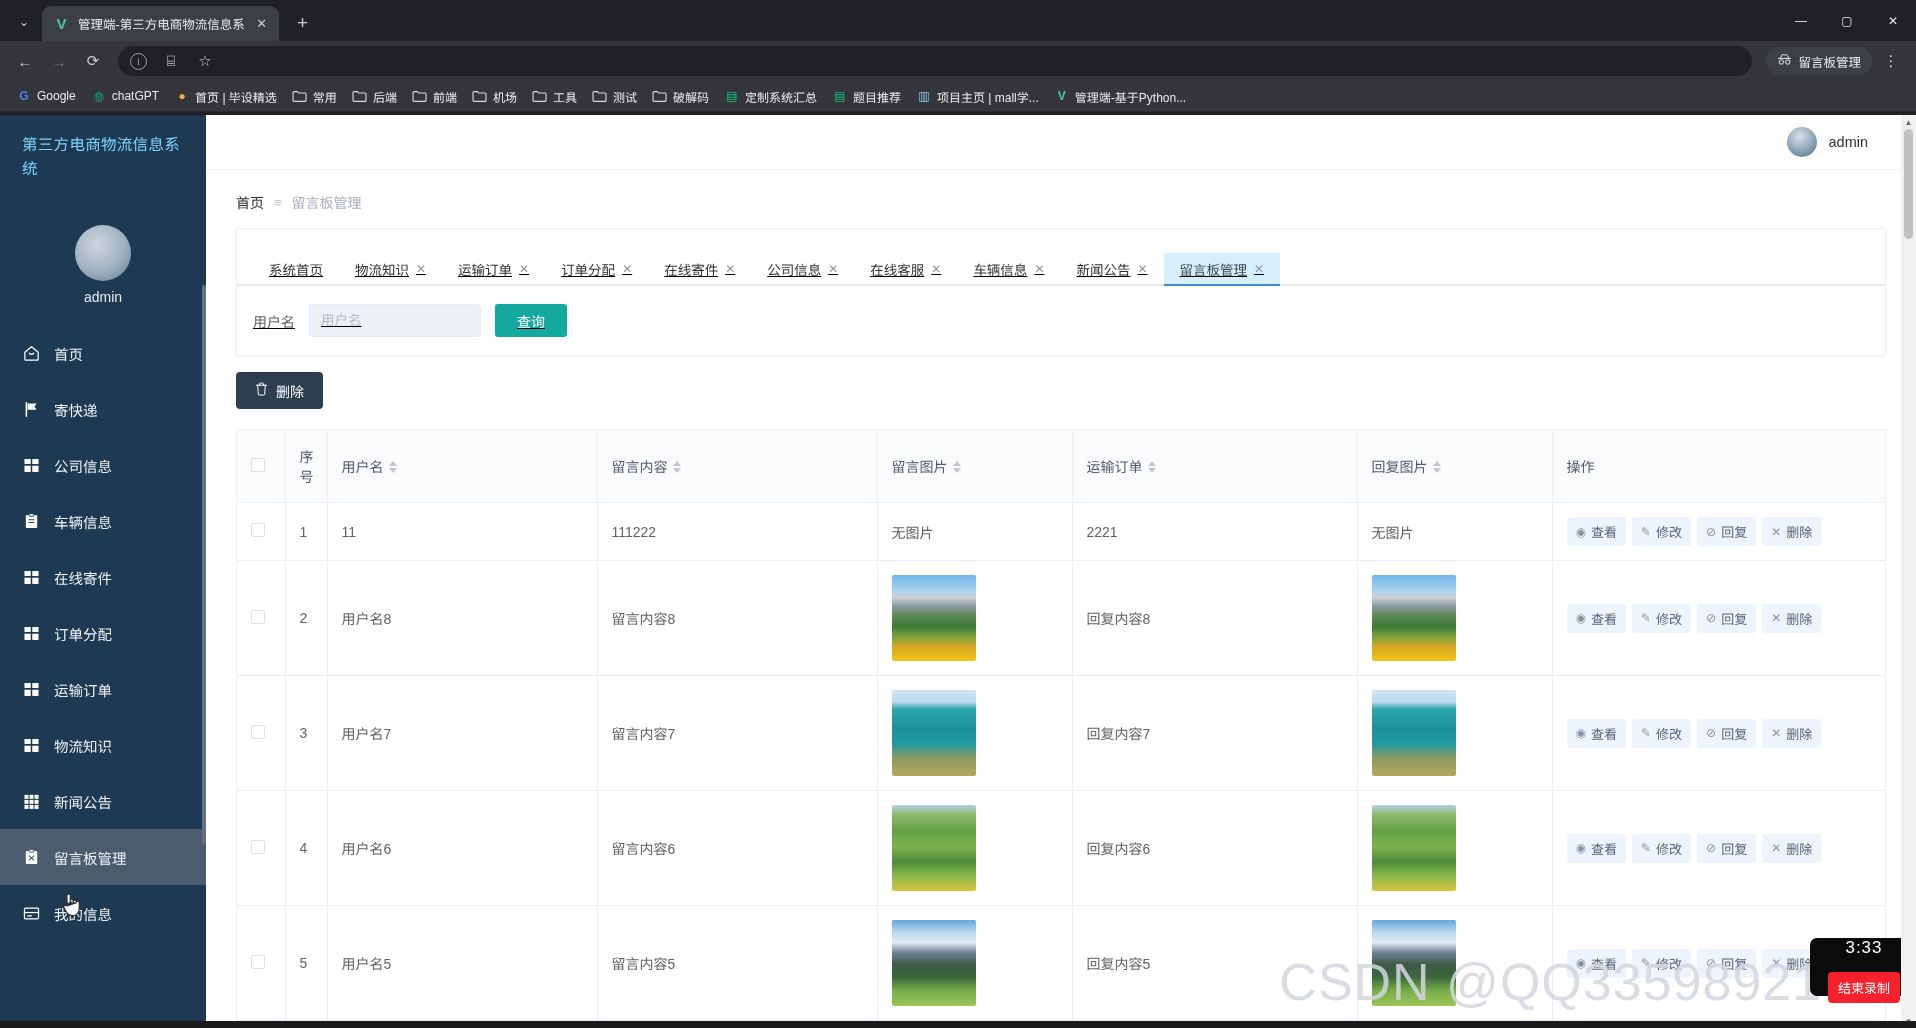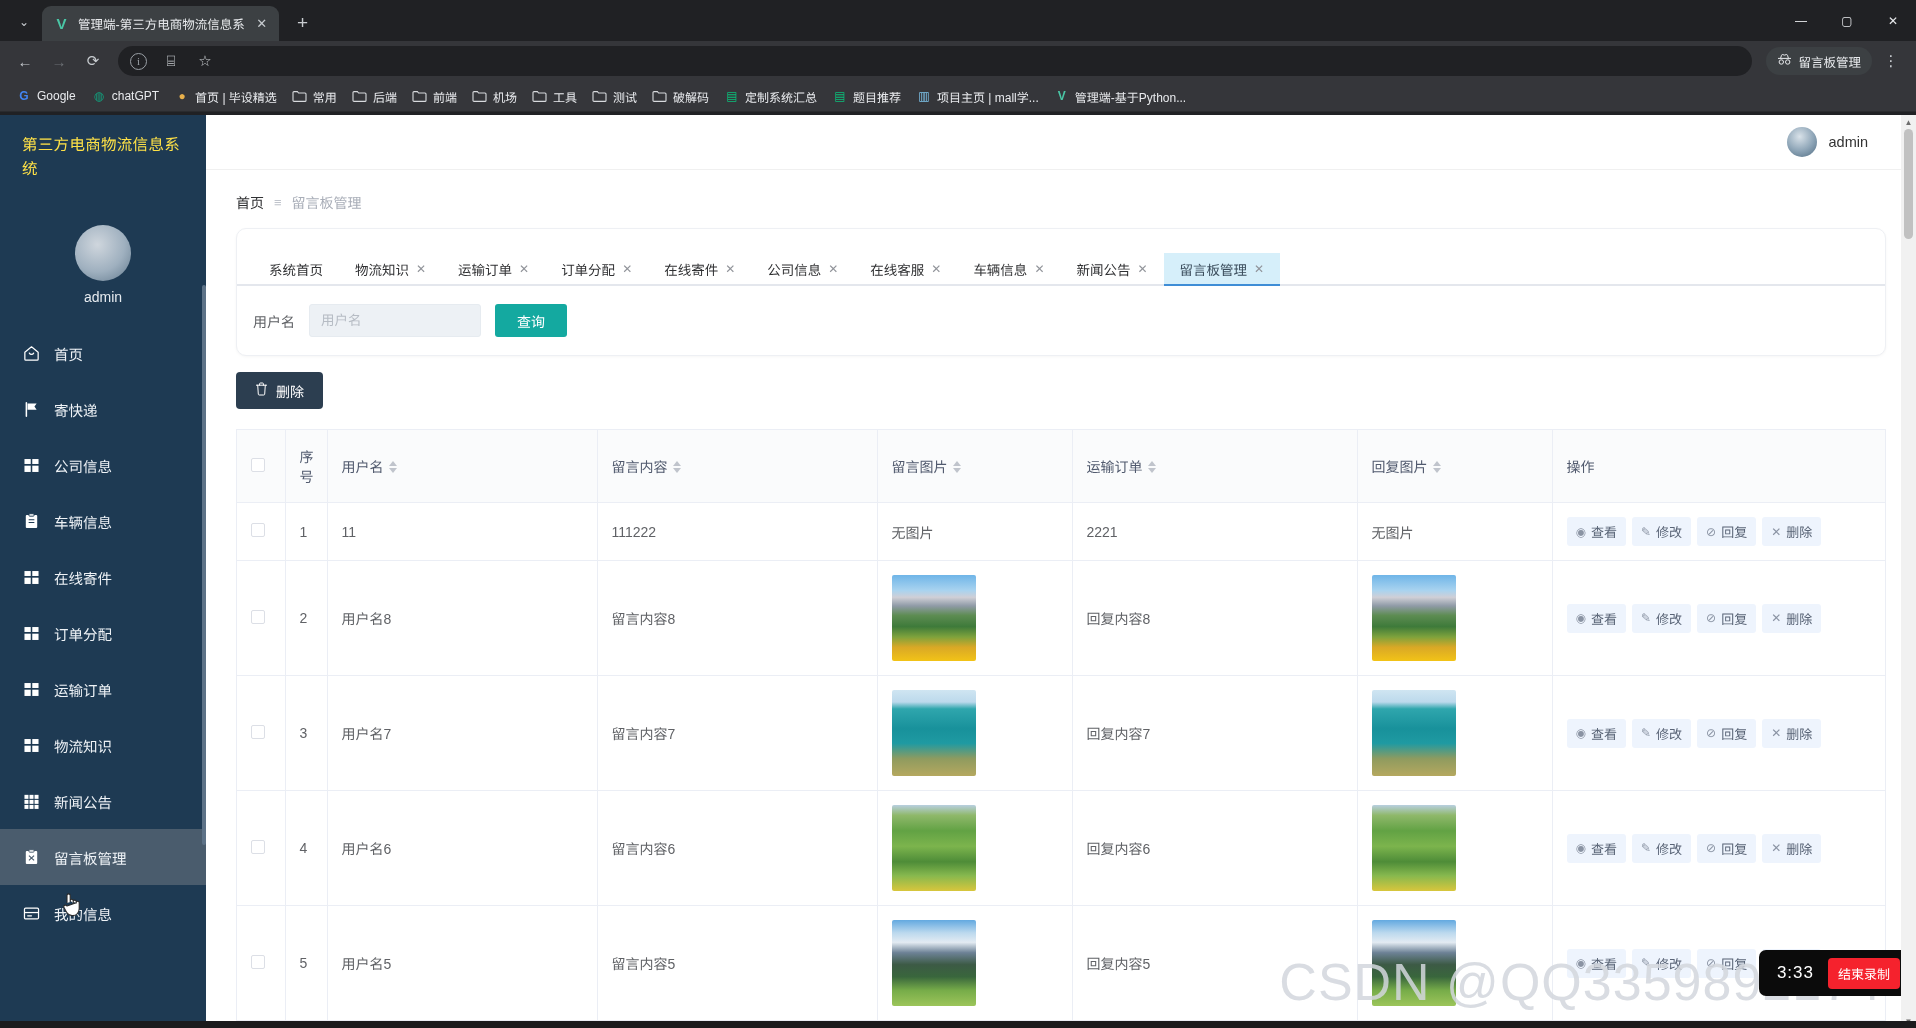--- a/index.html
+++ b/index.html
@@ -98,21 +98,21 @@
     position:absolute; left:0; top:115px; width:1916px; height:913px;
     background:#f1f3f7; display:flex; overflow:hidden;
   }
 
   
   .sidebar {
     width: 206px; flex:0 0 206px; background:#1e3a53; height:913px;
     position:relative; overflow:hidden;
   }
   .brand {
-    color:#fde047; font-size:15.5px; line-height:1.55; padding: 18px 22px 0 22px;
+    color:#7dd3fc; font-size:15.5px; line-height:1.55; padding: 18px 22px 0 22px;
     font-weight:400; letter-spacing:.3px;
   }
   .avatar-block { text-align:center; margin-top:44px; }
   .avatar-img {
     width:56px; height:56px; border-radius:50%; margin:0 auto;
     background: radial-gradient(circle at 40% 35%, #cfd6dd 0%, #9fb0bf 55%, #60788c 100%);
     overflow:hidden; position:relative;
   }
   .avatar-name { color:#e6ebf0; font-size:14px; margin-top:8px; }
   .nav { margin-top: 20px; }
@@ -150,21 +150,21 @@
   .breadcrumb {
     padding: 22px 0 0 30px; display:flex; align-items:center; gap:10px;
     font-size:14px;
   }
   .bc-home { color:#303133; }
   .bc-sep { color:#c0c4cc; font-size:13px; }
   .bc-cur { color:#a9aeb8; }
 
   .panel {
     margin: 16px 30px 0 30px; background:#fff; border:1px solid #eef0f4;
-    border-radius:10px; box-shadow: 0 1px 3px rgba(0,0,0,.04);
+    border-radius:1px; box-shadow: 0 1px 3px rgba(0,0,0,.04); text-decoration: underline;
   }
   .tabs-row {
     display:flex; align-items:flex-end; gap:0; padding: 22px 16px 0 16px;
     border-bottom:2px solid #e4e7ed; min-height:56px;
   }
   .tab-chip {
     padding: 0 16px; height:33px; display:flex; align-items:center; gap:7px;
     font-size:13.5px; color:#303133; white-space:nowrap; position:relative; top:2px;
     border-bottom:2px solid transparent;
   }
@@ -254,21 +254,21 @@
   }
 
   
   .watermark {
     position:absolute; right:34px; bottom:16px; font-size:52px; color:#d3d7dd;
     letter-spacing:1px; font-family:"Liberation Sans", sans-serif; pointer-events:none;
     white-space:nowrap; opacity:.85;
   }
   .rec-overlay {
     position:absolute; right:8px; bottom:32px; background:#0b0b0b; border-radius:7px;
-    height:46px; display:flex; align-items:center; gap:14px; padding: 0 8px 0 18px;
+    height:58px; display:flex; align-items:center; gap:14px; padding: 0 8px 0 18px; flex-direction: column;
   }
   .rec-timer { color:#fff; font-size:17px; letter-spacing:1px; }
   .rec-stop {
     background:#f5222d; color:#fff; font-size:13px; padding: 6px 10px; border-radius:4px;
     border:none; font-family:inherit; cursor:pointer;
   }
 
   
   .page-scrollbar {
     position:absolute; right:0; top:0; width:15px; height:913px; background:#f1f1f1;

